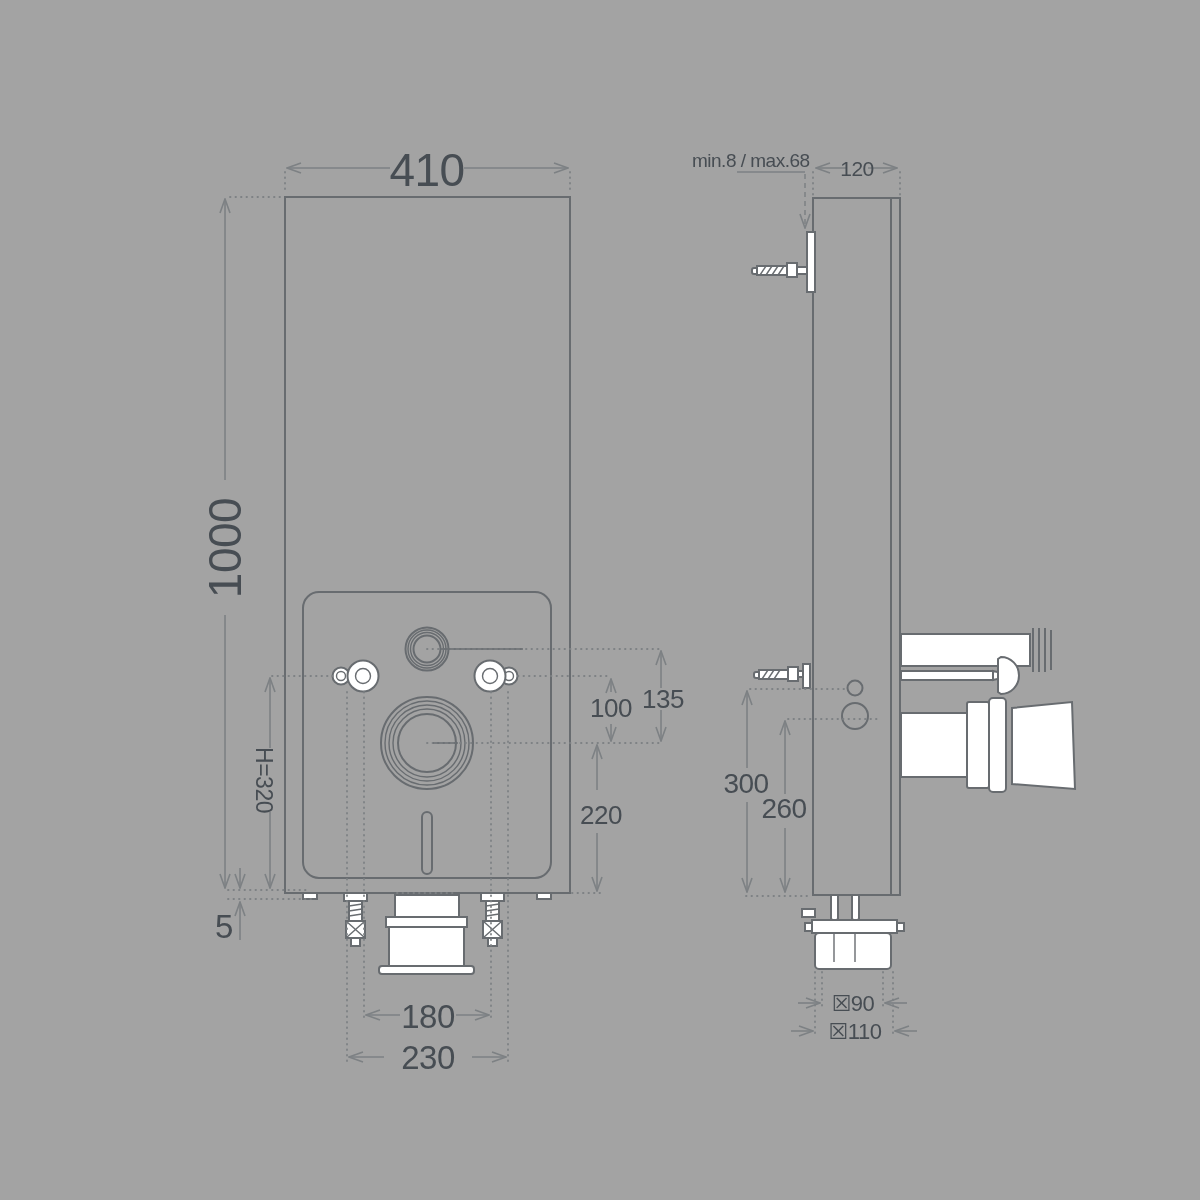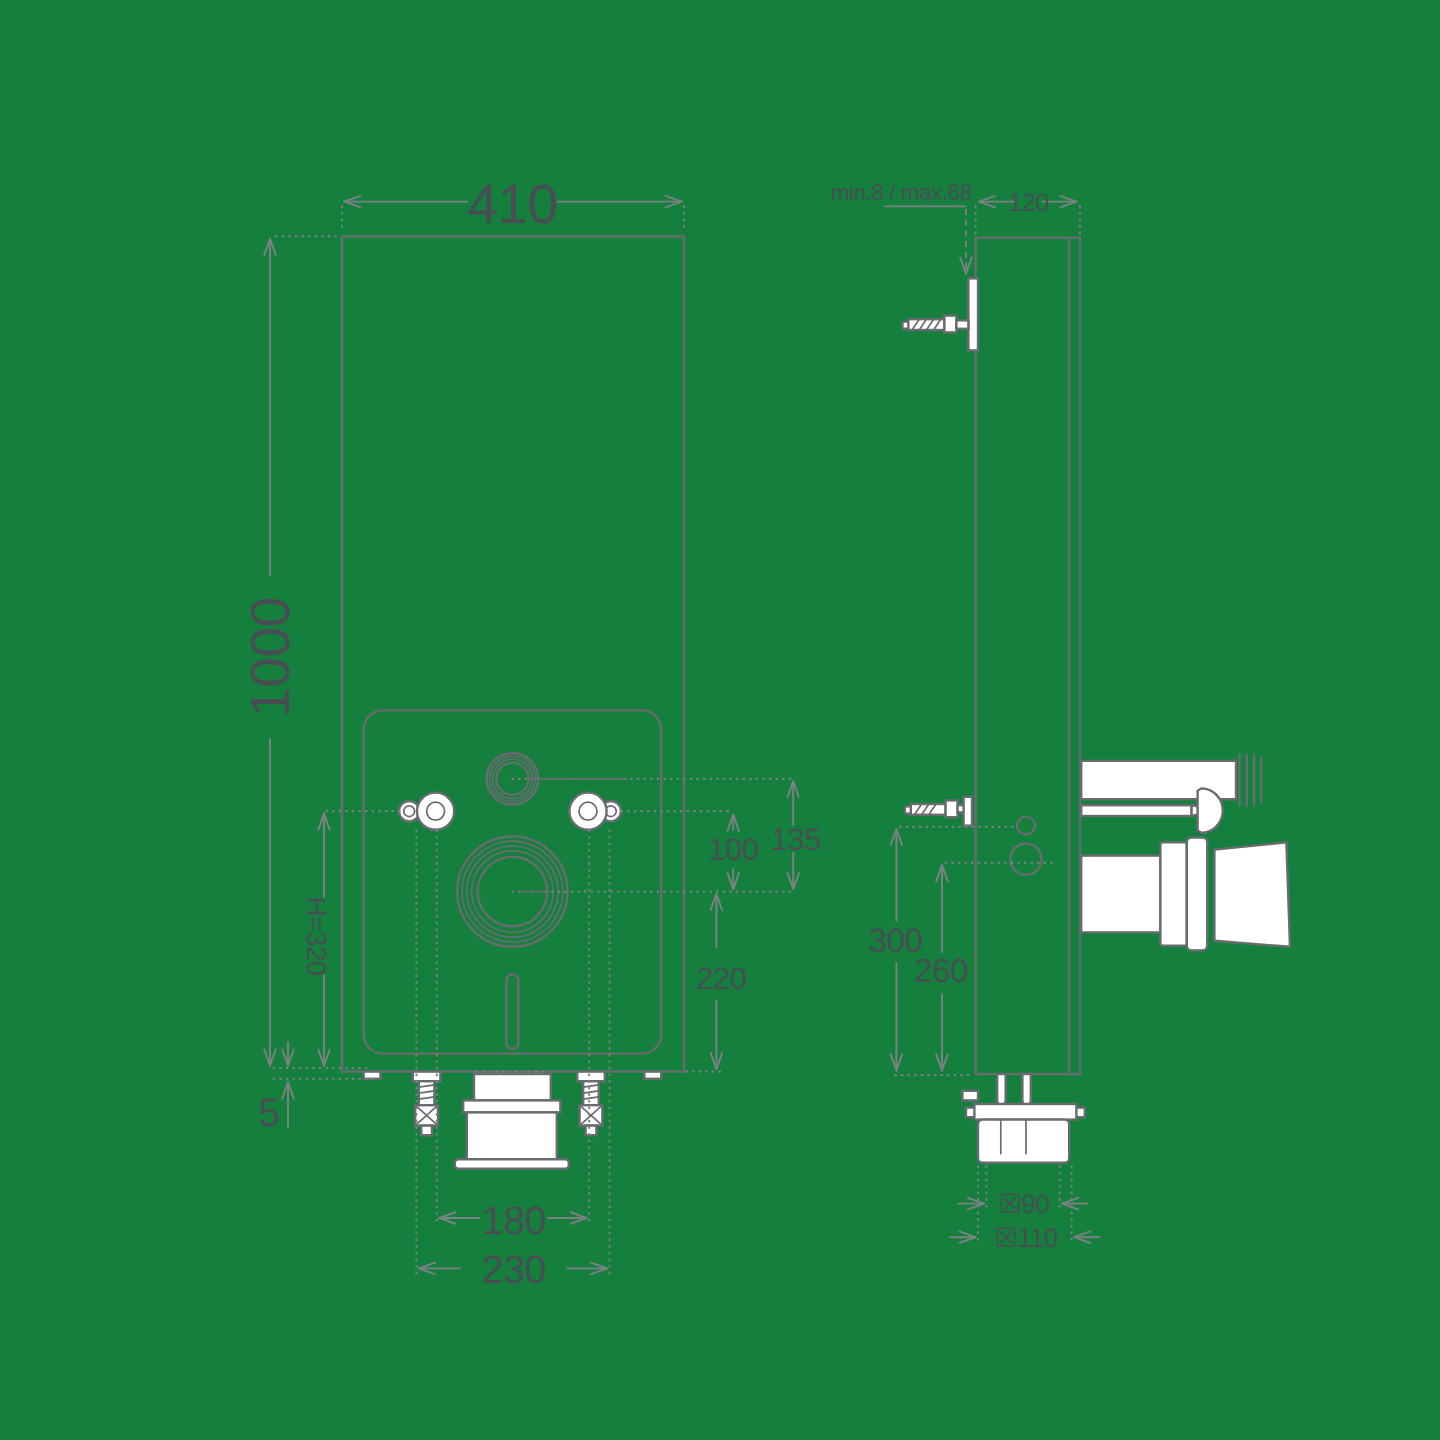--- a/index.html
+++ b/index.html
@@ -1,16 +1,16 @@
 <!DOCTYPE html>
 <html><head>
 <meta charset="utf-8">
 <style>
   html,body{margin:0;padding:0;background:#ffffff;}
-  #canvas{position:relative;width:1200px;height:1200px;background:#15803d;overflow:hidden;text-decoration:underline;}
+  #canvas{position:relative;width:1200px;height:1200px;background:#a3a3a3;overflow:hidden;text-decoration:underline;}
   svg{display:block;}
   text{fill:#474d53;font-family:"Liberation Sans",sans-serif;letter-spacing:-0.5px;}
   .t-xl{font-size:46px;}
   .t-lg{font-size:33px;}
   .t-md{font-size:26px;}
   .t-md2{font-size:28px;}
   .t-sm{font-size:22px;}
   .t-120{font-size:21px;}
   .t-h320{font-size:23px;}
   .t-minmax{font-size:19px;}

